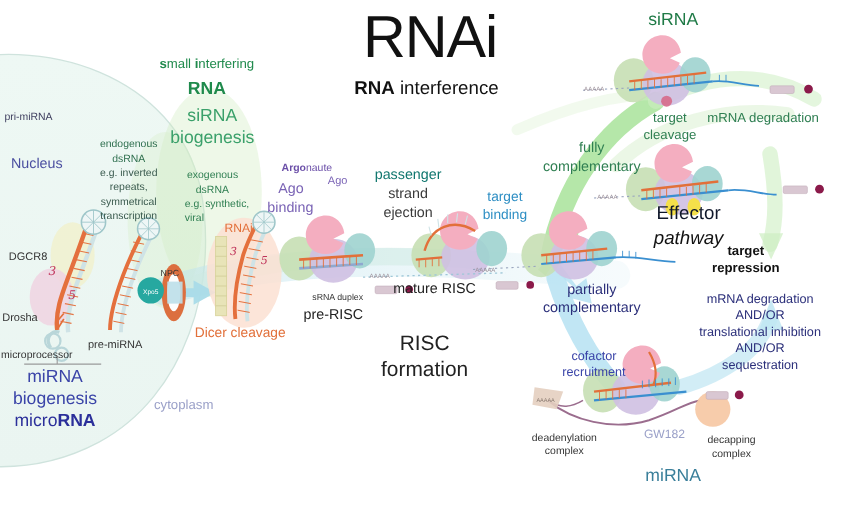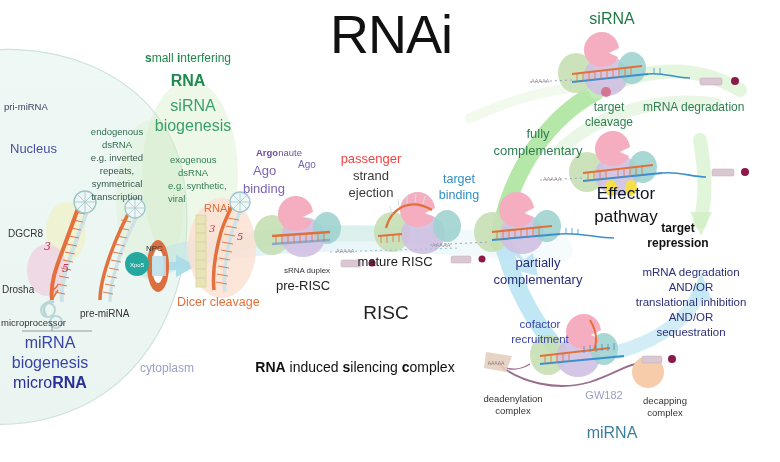--- a/index.html
+++ b/index.html
@@ -369,20 +369,21 @@
     </g>
     <g>
       <rect x="341" y="260" width="20" height="7" rx="1.5" fill="#d9c7d2" stroke="#c0aab8" stroke-width="0.5"></rect>
       <circle cx="372" cy="263" r="3.5" fill="#8b1a4a"></circle>
       <rect x="451" y="256" width="20" height="7" rx="1.5" fill="#d9c7d2" stroke="#c0aab8" stroke-width="0.5"></rect>
       <circle cx="482" cy="259" r="3.5" fill="#8b1a4a"></circle>
     </g>
   </svg>
 
   <div class="t" style="left:330px;top:4px;font-size:54px;color:#111;letter-spacing:-1px;">RNAi</div>
+  <div class="t" style="left:322px;top:70px;font-size:17px;color:#111;"><span class="b">RNA</span><span> interference</span></div>
 
   <div class="t ctr" style="left:188px;top:52px;font-size:12px;color:#1f8a4c;"><span class="b">s</span><span>mall </span><span class="b">i</span><span>nterfering</span></div>
   <div class="t ctr b" style="left:188px;top:72px;font-size:16px;color:#1f8a4c;">RNA</div>
   <div class="t ctr" style="left:193px;top:97px;font-size:16px;color:#3aa06a;">siRNA</div>
   <div class="t ctr" style="left:193px;top:117px;font-size:16px;color:#3aa06a;">biogenesis</div>
 
   <div class="t" style="left:4px;top:102px;font-size:9.5px;color:#3f3f5f;">pri-miRNA</div>
   <div class="t" style="left:10px;top:142px;font-size:13px;color:#4b4fa0;">Nucleus</div>
 
   <div class="t ctr" style="left:117px;top:127px;font-size:9.5px;color:#2f6f4f;">endogenous</div>
@@ -413,43 +414,43 @@
   <div class="t" style="left:177px;top:295px;font-size:12.5px;color:#e2703a;">Dicer cleavage</div>
 
   <div class="t" style="left:256px;top:148px;font-size:9.5px;color:#6b4fa8;"><span class="b">Argo</span><span>naute</span></div>
   <div class="t" style="left:253px;top:164px;font-size:13px;color:#7a63b5;">Ago</div>
   <div class="t" style="left:243px;top:182px;font-size:13px;color:#7a63b5;">binding</div>
   <div class="t" style="left:298px;top:159px;font-size:10px;color:#7a63b5;">Ago</div>
 
   <div class="t ctr" style="left:307px;top:267px;font-size:8px;color:#333;">sRNA duplex</div>
   <div class="t ctr" style="left:303px;top:279px;font-size:13px;color:#222;">pre-RISC</div>
 
-  <div class="t ctr" style="left:371px;top:152px;font-size:13px;color:#ef4444;">passenger</div>
+  <div class="t ctr" style="left:371px;top:152px;font-size:13px;color:#0f766e;">passenger</div>
   <div class="t ctr" style="left:371px;top:169px;font-size:13px;color:#3a3a3a;">strand</div>
   <div class="t ctr" style="left:371px;top:186px;font-size:13px;color:#3a3a3a;">ejection</div>
   <div class="t ctr" style="left:395px;top:255px;font-size:13px;color:#222;">mature RISC</div>
 
   <div class="t ctr" style="left:459px;top:172px;font-size:12.5px;color:#2f8fc4;">target</div>
   <div class="t ctr" style="left:459px;top:188px;font-size:12.5px;color:#2f8fc4;">binding</div>
 
   <div class="t ctr" style="left:538px;top:127px;font-size:13px;color:#2f7f52;">fully</div>
   <div class="t ctr" style="left:538px;top:144px;font-size:13px;color:#2f7f52;">complementary</div>
   <div class="t ctr" style="left:538px;top:256px;font-size:13px;color:#2b2f7a;">partially</div>
   <div class="t ctr" style="left:538px;top:273px;font-size:13px;color:#2b2f7a;">complementary</div>
 
   <div class="t ctr" style="left:386px;top:302px;font-size:19px;color:#222;">RISC</div>
-  <div class="t ctr" style="left:355px;top:360px;font-size:14px;color:#111;"><span class="b">RNA</span><span> induced </span><span class="b">s</span><span>ilencing </span><span class="b">c</span><span>omplex</span></div>
+  <div class="t ctr" style="left:386px;top:326px;font-size:19px;color:#222;">formation</div>
 
   <div class="t ctr" style="left:612px;top:10px;font-size:16px;color:#1f7a46;">siRNA</div>
   <div class="t ctr" style="left:609px;top:101px;font-size:12px;color:#2f7f52;">target</div>
   <div class="t ctr" style="left:609px;top:116px;font-size:12px;color:#2f7f52;">cleavage</div>
   <div class="t" style="left:643px;top:101px;font-size:12px;color:#2f7f52;">mRNA degradation</div>
 
   <div class="t ctr" style="left:626px;top:184px;font-size:17px;color:#0f172a;">Effector</div>
-  <div class="t ctr" style="left:626px;top:207px;font-size:17px;color:#111;">pathway</div>
+  <div class="t ctr" style="left:626px;top:207px;font-size:17px;color:#111;font-style:italic;">pathway</div>
   <div class="t ctr b" style="left:678px;top:222px;font-size:12px;color:#111;">target</div>
   <div class="t ctr b" style="left:678px;top:237px;font-size:12px;color:#111;">repression</div>
 
   <div class="t ctr" style="left:691px;top:266px;font-size:11.5px;color:#2b2f7a;">mRNA degradation</div>
   <div class="t ctr" style="left:691px;top:281px;font-size:11.5px;color:#2b2f7a;">AND/OR</div>
   <div class="t ctr" style="left:691px;top:296px;font-size:11.5px;color:#2b2f7a;">translational inhibition</div>
   <div class="t ctr" style="left:691px;top:311px;font-size:11.5px;color:#2b2f7a;">AND/OR</div>
   <div class="t ctr" style="left:691px;top:326px;font-size:11.5px;color:#2b2f7a;">sequestration</div>
 
   <div class="t ctr" style="left:540px;top:318px;font-size:11.5px;color:#3a44a8;">cofactor</div>

